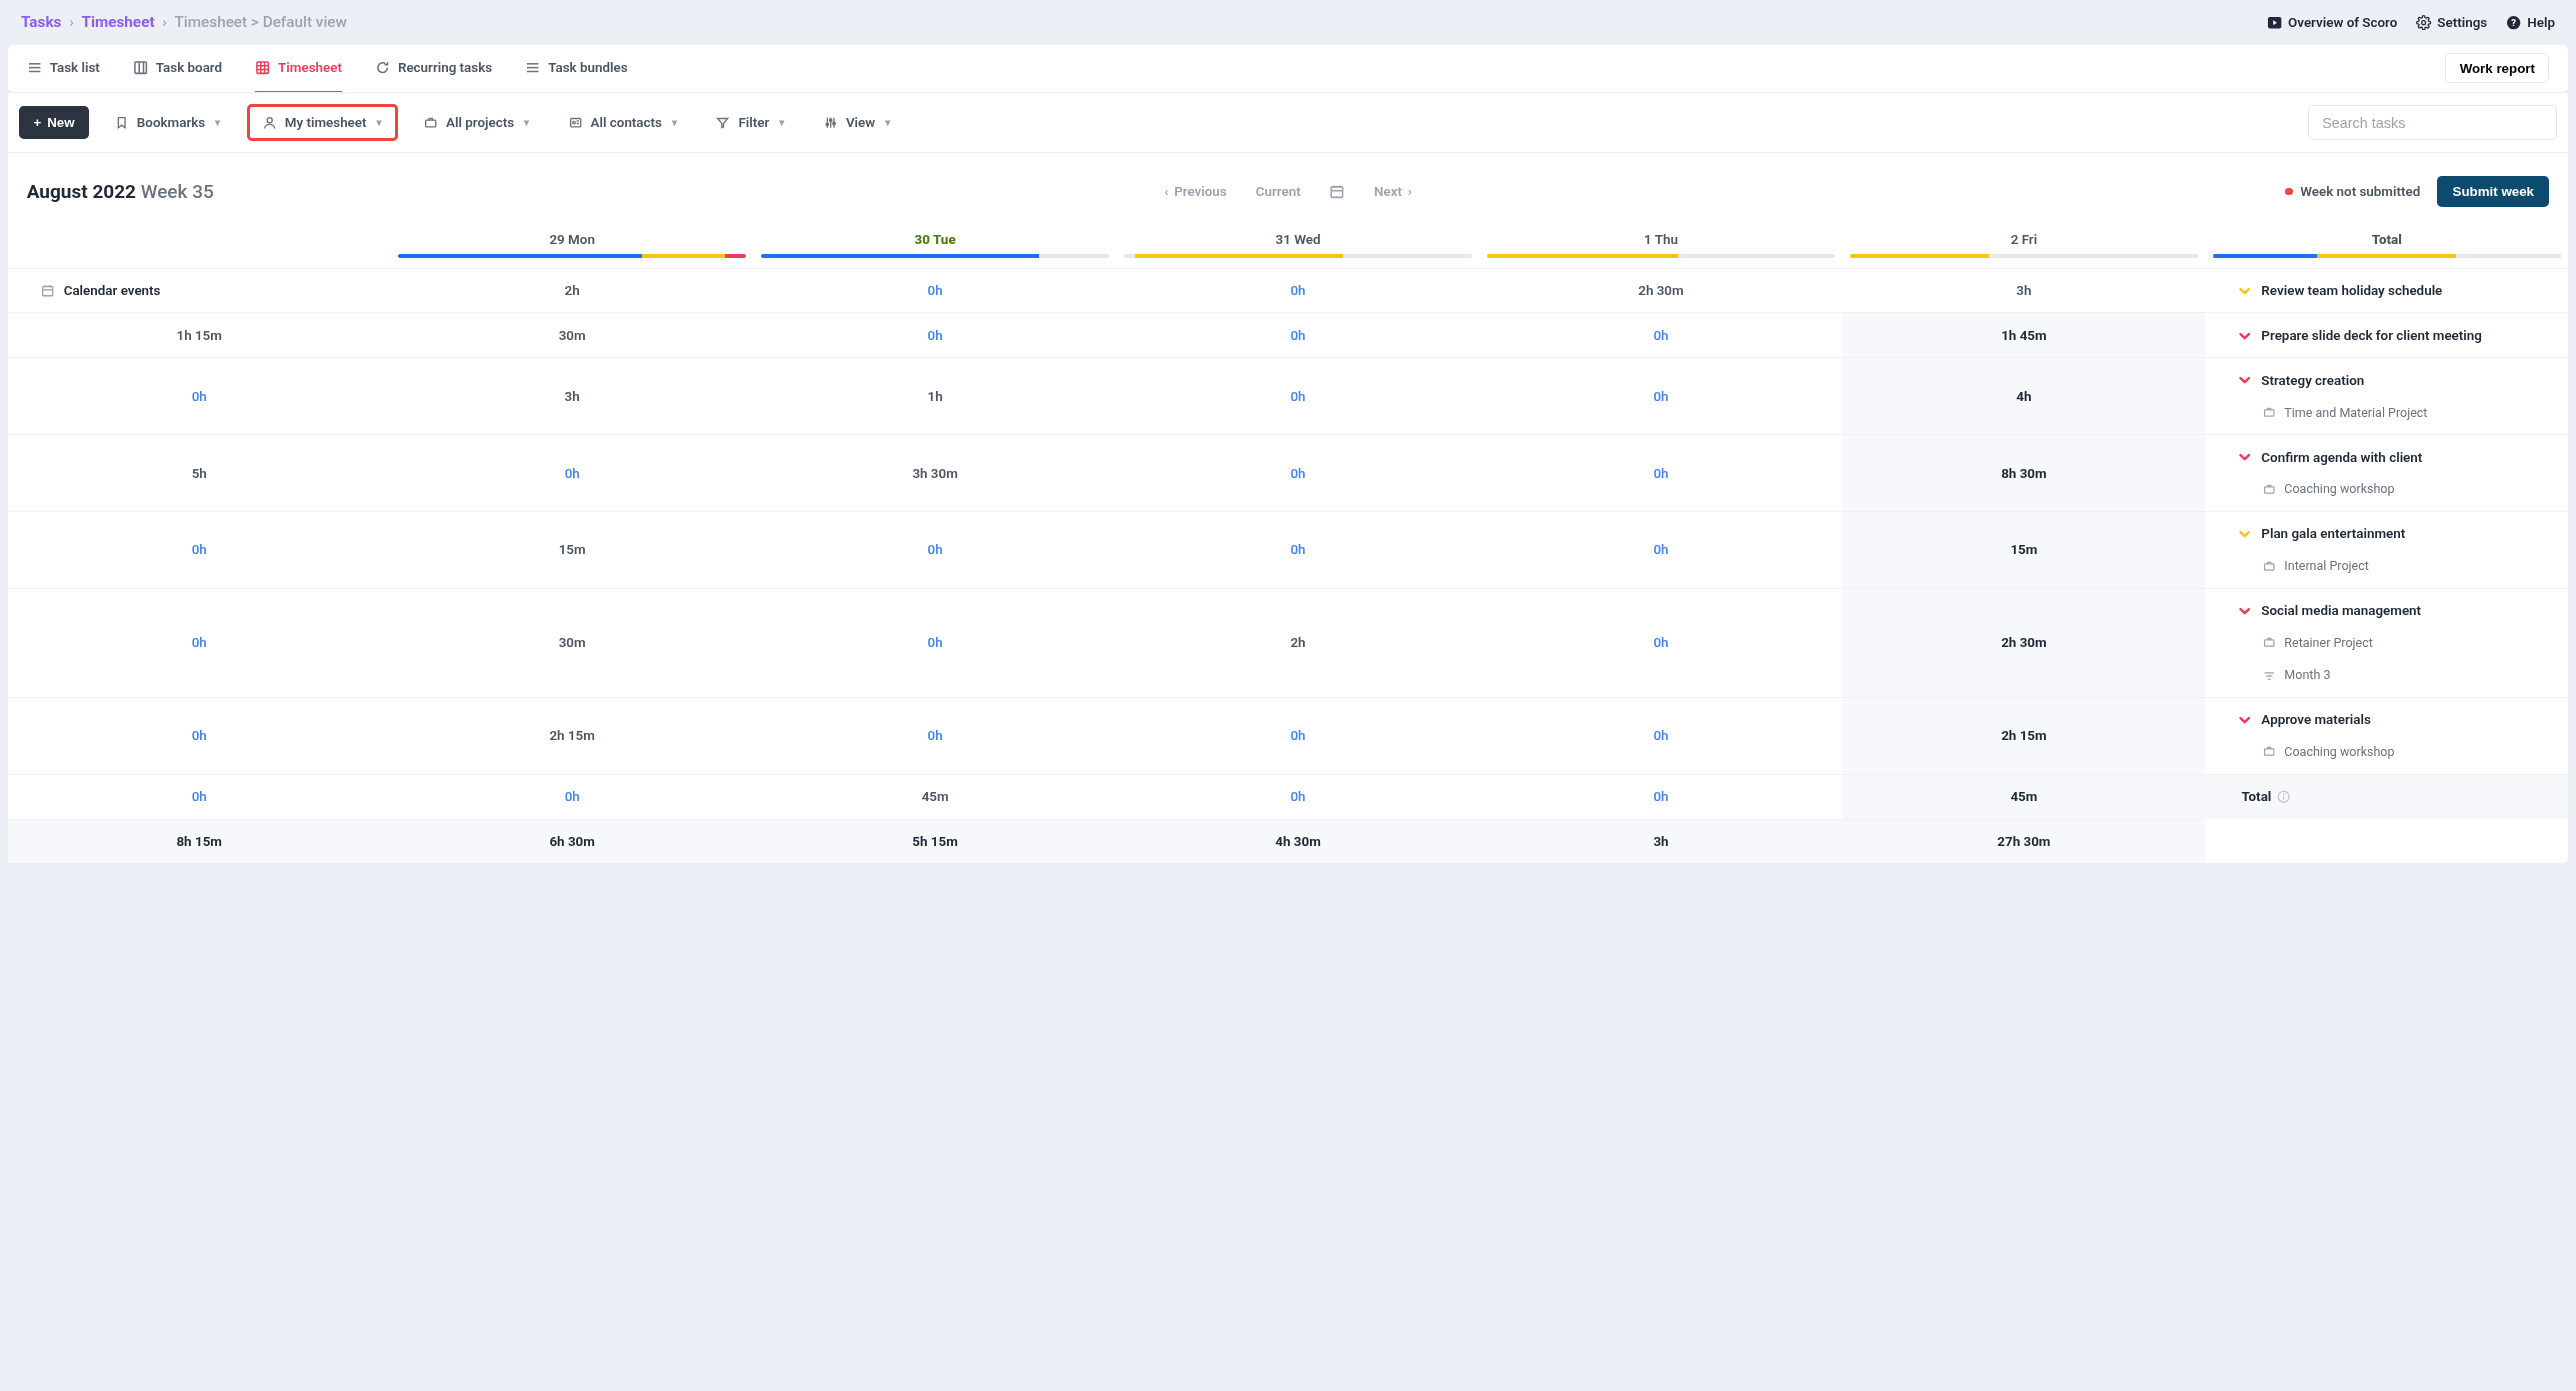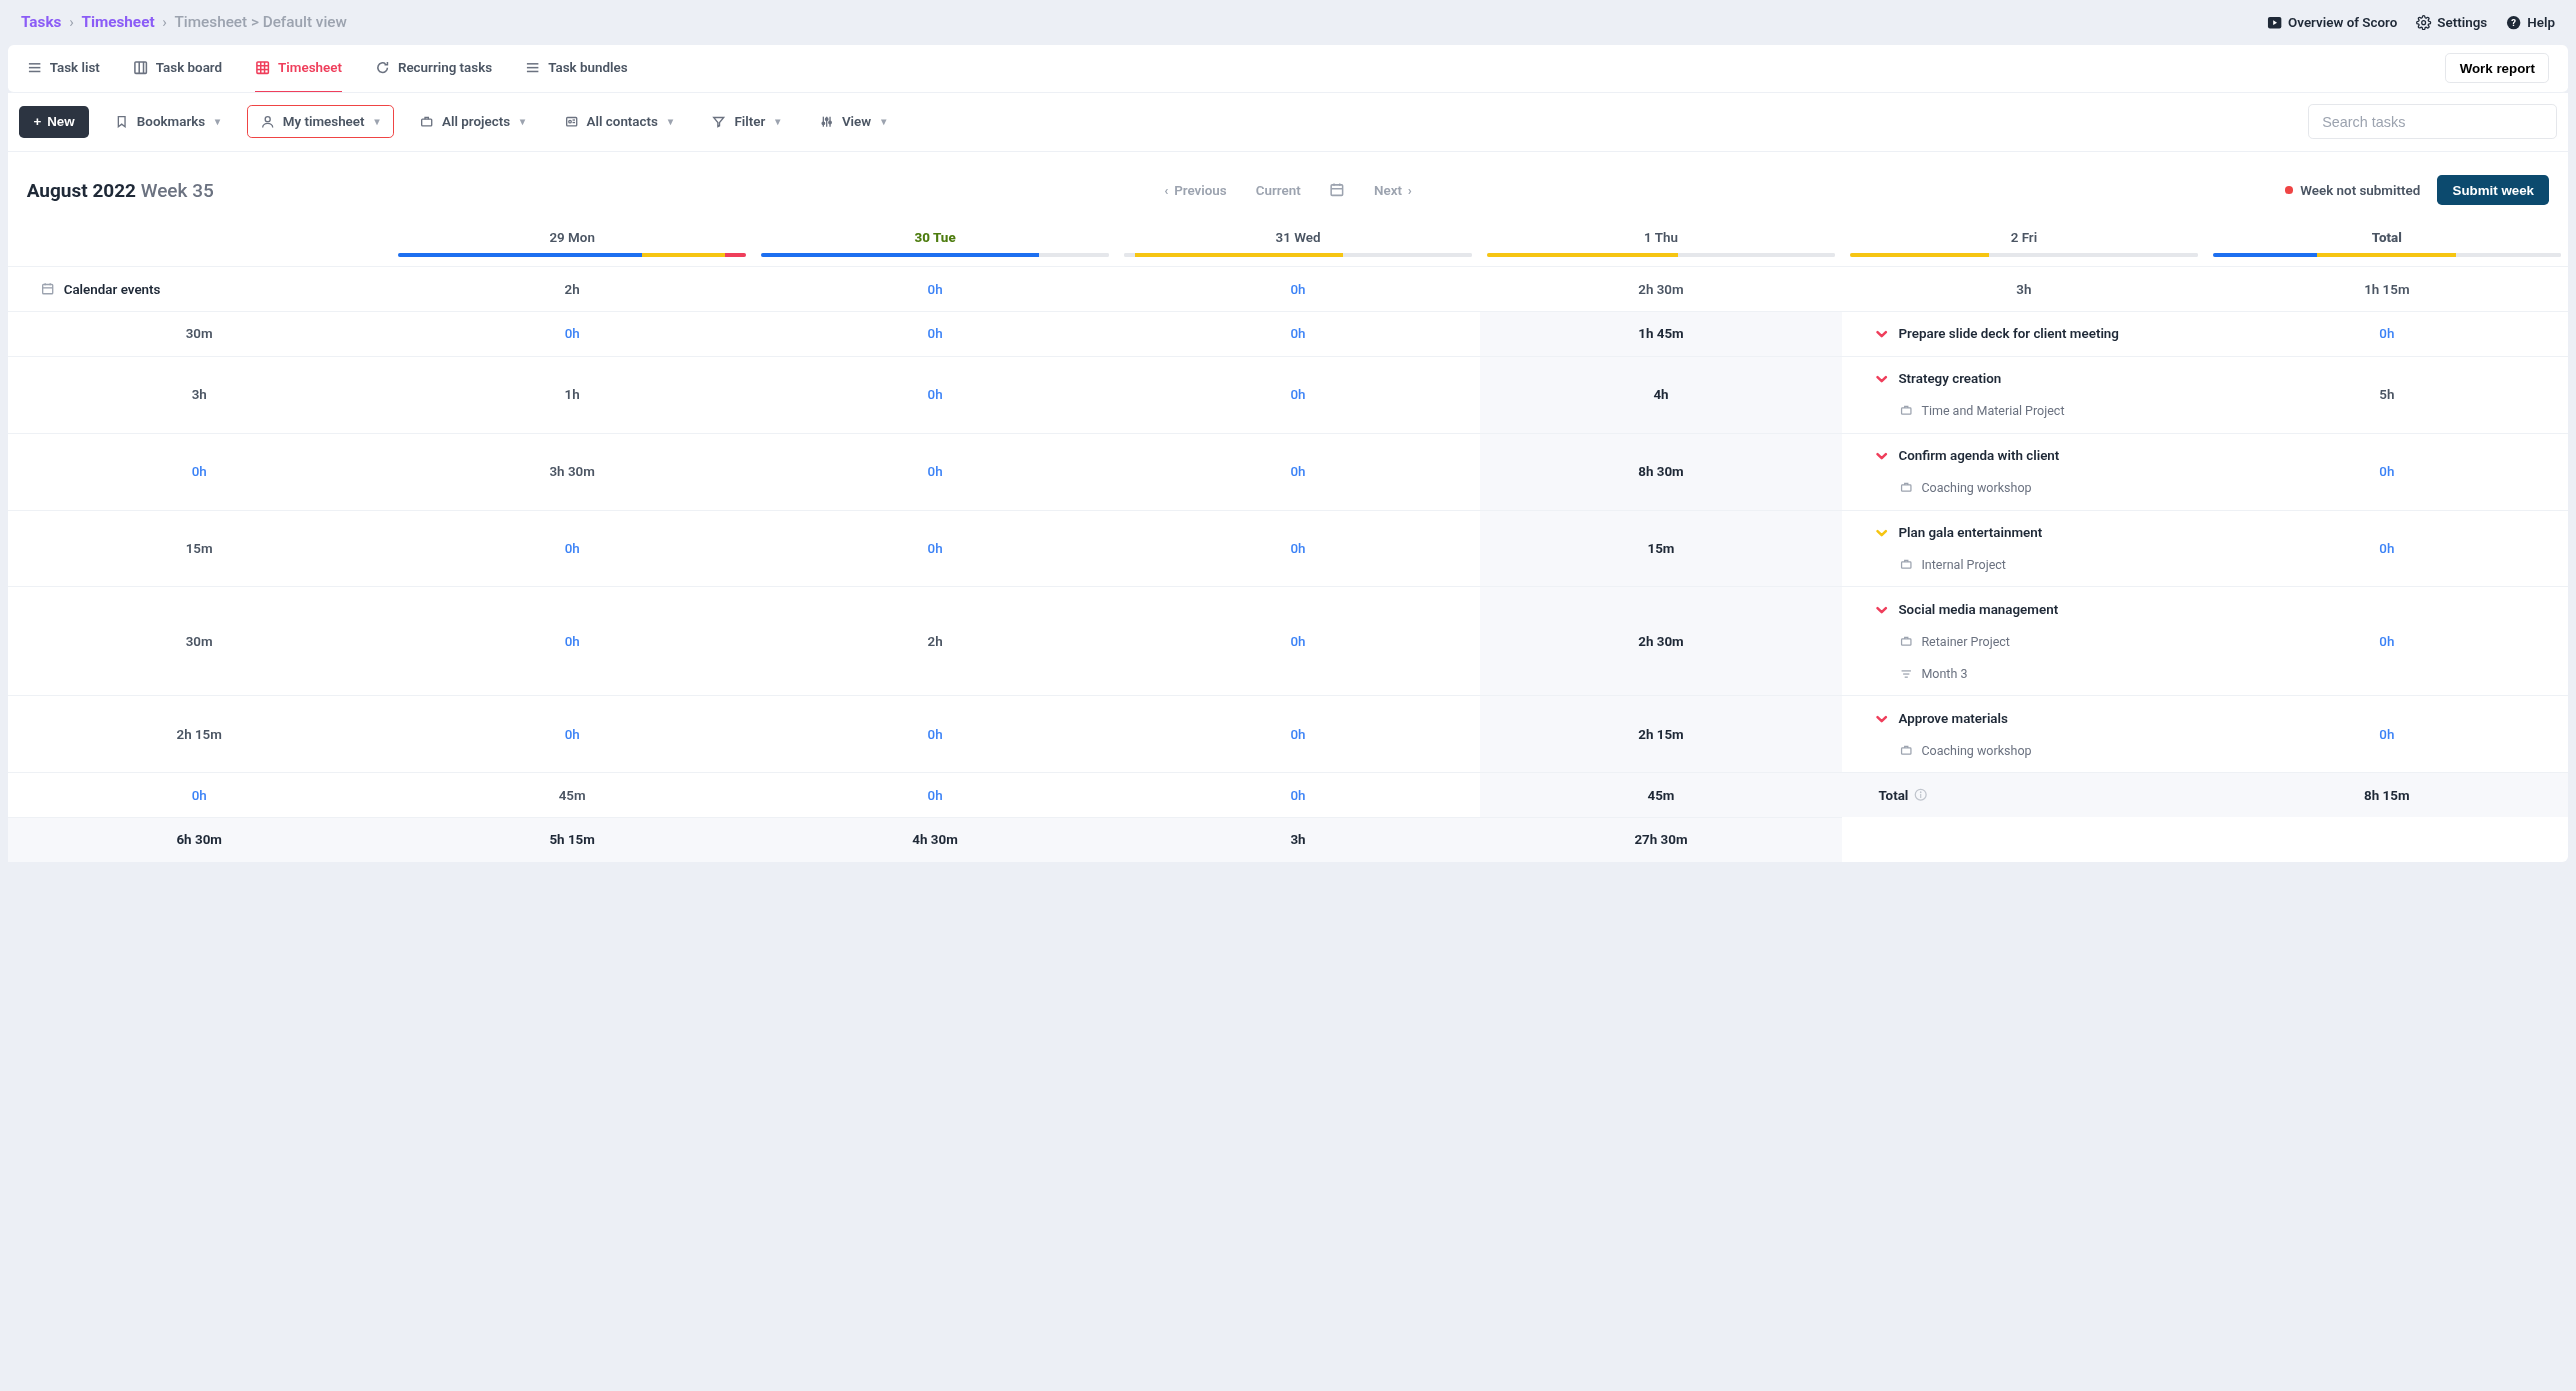--- a/index.html
+++ b/index.html
@@ -50,21 +50,21 @@
   margin: 0 7.7px;
   padding: 11.5px 11.5px;
   display: flex;
   align-items: center;
   justify-content: space-between;
   border-bottom: 1px solid #edf0f5;
 }
 .toolbar-left { display: flex; align-items: center; gap: 13.4px; }
 .new-btn { background: #2c3441; color: #fff; border: none; border-radius: 4.8px; padding: 8.6px 14.4px; font-weight: 700; display: flex; align-items: center; gap: 5.8px; cursor: pointer; }
 .pill { display: flex; align-items: center; gap: 7.7px; padding: 7.7px 11.5px; border-radius: 4.8px; font-weight: 600; color: #4b5563; cursor: pointer; }
-.pill.bordered { border: 1px solid #ef4444; background: #fff; }
+.pill.bordered { border: 3px solid #ef4444; background: #fff; }
 .pill .chev { color: #9ca3af; font-size: 9.6px; }
 .search-wrap { position: relative; }
 .search-input { border: 1px solid #e5e7eb; border-radius: 4.8px; padding: 8.6px 13.4px; width: 249px; font-size: 14.4px; color: #4b5563; }
 .search-input::placeholder { color: #9ca3af; }
 
 
 .content { background: #fff; margin: 0 7.7px 7.7px 7.7px; border-radius: 0 0 5.8px 5.8px; padding-top: 23px; padding-bottom: 0; }
 .week-header { display: flex; align-items: center; justify-content: space-between; padding: 0 19px 11.5px 19px; }
 .week-title { font-size: 19px; }
 .week-title .month { font-weight: 700; }
@@ -386,20 +386,28 @@
               </svg>
             </span>
             <span>Calendar events</span>
           </div>
         </div>
         <div class="val-cell ">2h</div>
         <div class="val-cell zero">0h</div>
         <div class="val-cell zero">0h</div>
         <div class="val-cell ">2h 30m</div>
         <div class="val-cell ">3h</div>
+        <div class="task-cell">
+          <div class="task-main">
+            <svg class="pri-icon" width="13.4" height="13.4" viewBox="0 0 16 16">
+              <path d="M3 6l5 5 5-5" fill="none" stroke="#f6c512" stroke-width="3" stroke-linecap="round" stroke-linejoin="round"></path>
+            </svg>
+            <span>Review team holiday schedule</span>
+          </div>
+        </div>
         <div class="val-cell ">1h 15m</div>
         <div class="val-cell ">30m</div>
         <div class="val-cell zero">0h</div>
         <div class="val-cell zero">0h</div>
         <div class="val-cell zero">0h</div>
         <div class="total-cell">1h 45m</div>
         <div class="task-cell">
           <div class="task-main">
             <svg class="pri-icon" width="13.4" height="13.4" viewBox="0 0 16 16">
               <path d="M3 6l5 5 5-5" fill="none" stroke="#ef3e5b" stroke-width="3" stroke-linecap="round" stroke-linejoin="round"></path>

